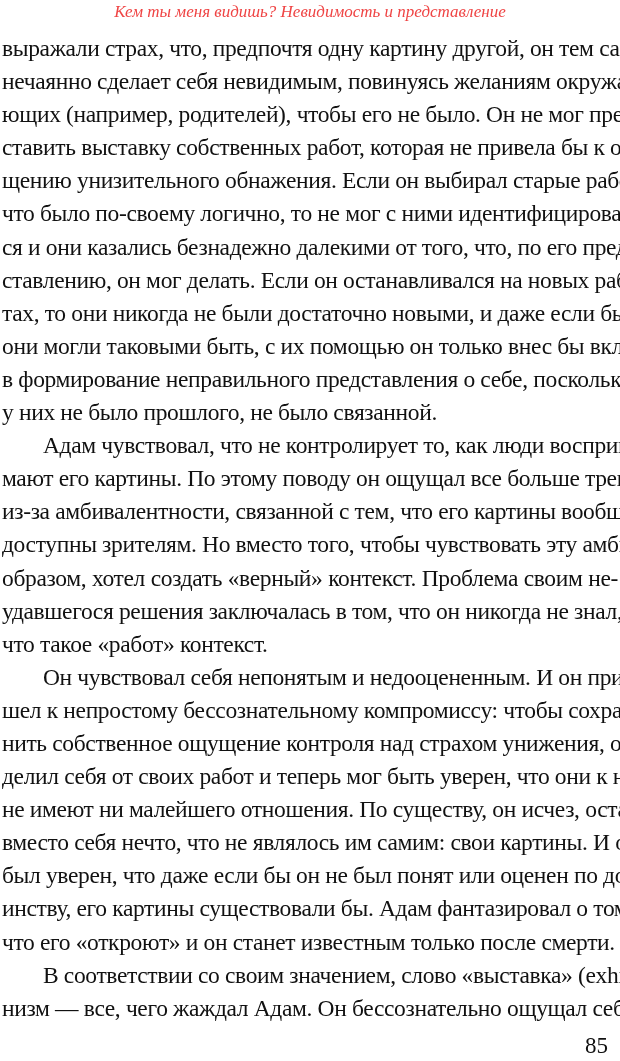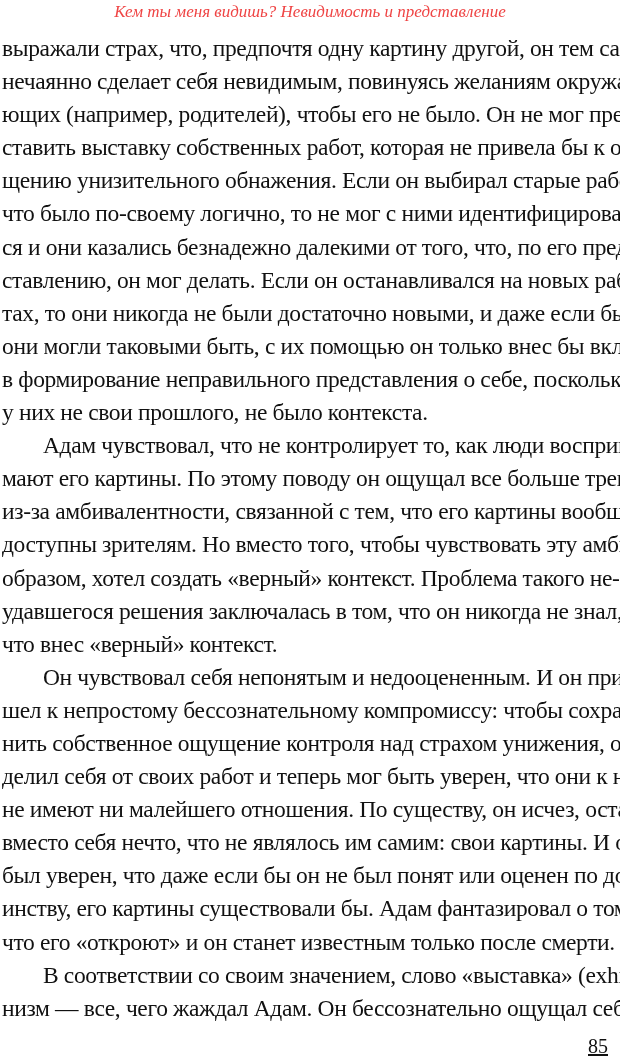--- a/index.html
+++ b/index.html
@@ -45,24 +45,23 @@
     .line.last {
       text-align-last: left;
     }
     .line.indent {
       padding-left: 41px;
     }
     .page-number {
       position: absolute;
       right: 12px;
       top: 1033px;
-      font-size: 20px;
+      font-size: 23px;
       line-height: 26px;
       color: #111111;
-      text-decoration: underline;
     }
   </style>
 </head>
 <body>
 
 <div class="running-header">Кем ты меня видишь? Невидимость и представление</div>
 
 <div class="body-text">
 
   <div>
@@ -70,31 +69,31 @@
     <span class="line">нечаянно сделает себя невидимым, повинуясь желаниям окружа-</span>
     <span class="line">ющих (например, родителей), чтобы его не было. Он не мог пред-</span>
     <span class="line">ставить выставку собственных работ, которая не привела бы к ощу-</span>
     <span class="line">щению унизительного обнажения. Если он выбирал старые работы,</span>
     <span class="line">что было по-своему логично, то не мог с ними идентифицировать-</span>
     <span class="line">ся и они казались безнадежно далекими от того, что, по его пред-</span>
     <span class="line">ставлению, он мог делать. Если он останавливался на новых рабо-</span>
     <span class="line">тах, то они никогда не были достаточно новыми, и даже если бы</span>
     <span class="line">они могли таковыми быть, с их помощью он только внес бы вклад</span>
     <span class="line">в формирование неправильного представления о себе, поскольку</span>
-    <span class="line last">у них не свои прошлого, не было контекста.</span>
+    <span class="line last">у них не было прошлого, не было связанной.</span>
   </div>
 
   <div>
     <span class="line indent">Адам чувствовал, что не контролирует то, как люди восприни-</span>
     <span class="line">мают его картины. По этому поводу он ощущал все больше тревоги</span>
     <span class="line">из-за амбивалентности, связанной с тем, что его картины вообще</span>
     <span class="line">доступны зрителям. Но вместо того, чтобы чувствовать эту амби-</span>
-    <span class="line">образом, хотел создать «верный» контекст. Проблема такого не-</span>
+    <span class="line">образом, хотел создать «верный» контекст. Проблема своим не-</span>
     <span class="line">удавшегося решения заключалась в том, что он никогда не знал,</span>
-    <span class="line last">что внес «верный» контекст.</span>
+    <span class="line last">что такое «работ» контекст.</span>
   </div>
 
   <div>
     <span class="line indent">Он чувствовал себя непонятым и недооцененным. И он при-</span>
     <span class="line">шел к непростому бессознательному компромиссу: чтобы сохра-</span>
     <span class="line">нить собственное ощущение контроля над страхом унижения, он от-</span>
     <span class="line">делил себя от своих работ и теперь мог быть уверен, что они к нему</span>
     <span class="line">не имеют ни малейшего отношения. По существу, он исчез, оставив</span>
     <span class="line">вместо себя нечто, что не являлось им самим: свои картины. И он</span>
     <span class="line">был уверен, что даже если бы он не был понят или оценен по досто-</span>

